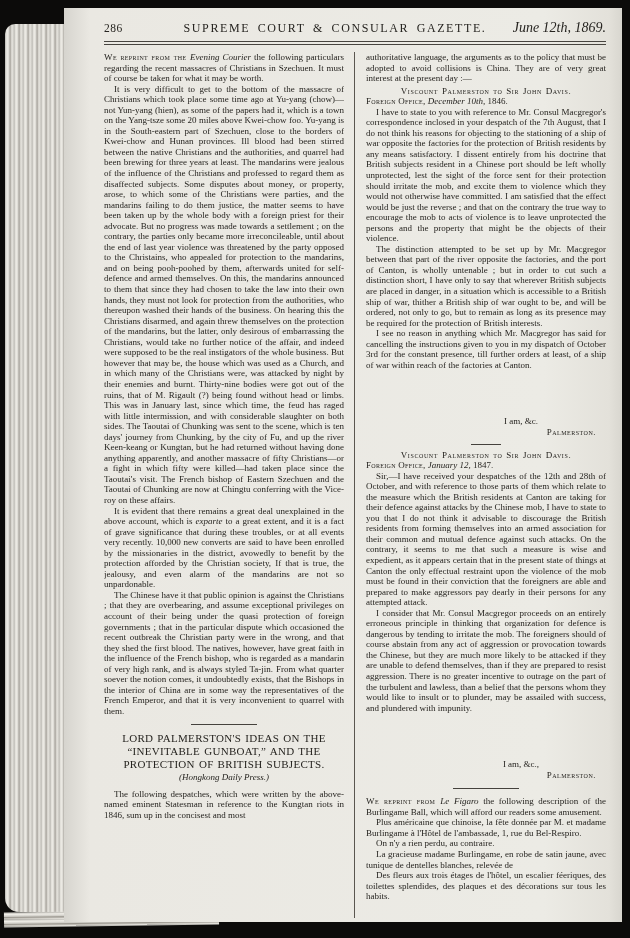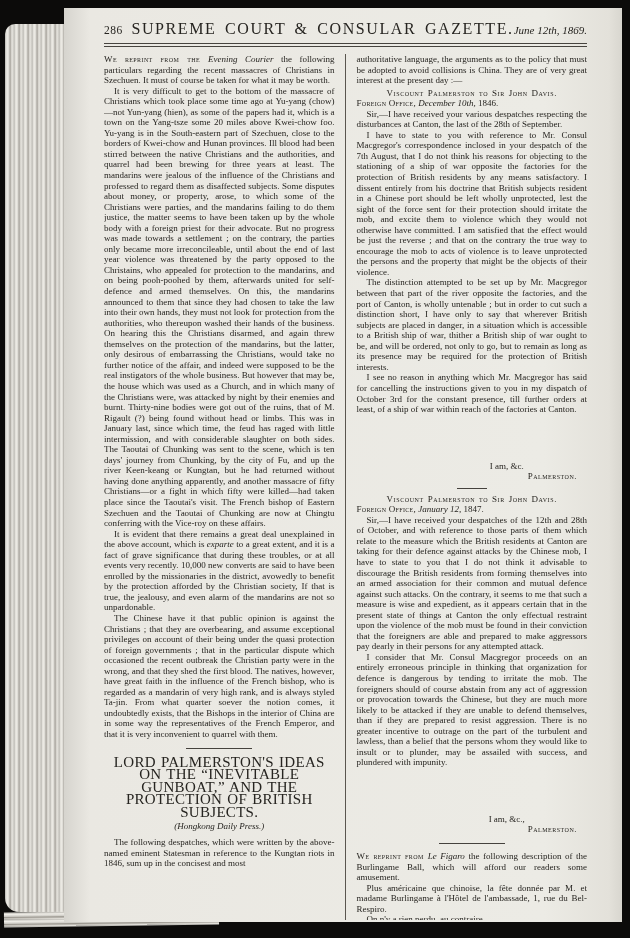--- a/index.html
+++ b/index.html
@@ -6,36 +6,36 @@
   .scan{position:relative;width:630px;height:938px;background:#0c0b0a;overflow:hidden;
         font-family:"Liberation Serif", serif;color:#262420;}
   
   .edge-stack{position:absolute;left:5px;top:24px;bottom:26px;width:60px;border-radius:10px 0 0 14px;
     background:repeating-linear-gradient(90deg,#b9b7b1 0px,#f1efe9 2px,#d9d7d1 4px,#a39f98 5px,#e9e7e1 7px,#c7c5bf 9px);}
   .edge-stack-bottom{position:absolute;left:4px;bottom:12px;width:215px;height:15px;transform:rotate(-0.8deg);
     background:repeating-linear-gradient(180deg,#b5b3ad 0px,#efede7 2px,#cfcdc7 4px,#9b978f 5px,#e5e3dd 7px);}
   
   .paper{position:absolute;left:64px;top:8px;right:8px;bottom:16px;overflow:hidden;
     background:linear-gradient(90deg,#d6d4ce 0px,#eae8e2 26px,#ecebe5 480px,#e3e1da 545px,#d8d6cf 100%);}
-  .paper-inner{padding:12px 35px 0 40px;}
+  .paper-inner{padding:12px 16px 0 40px;}
   .masthead-row{display:flex;align-items:baseline;}
   .page-number{width:70px;font-size:11.5px;letter-spacing:.5px;}
-  .masthead{flex:1;text-align:center;font-size:16px;letter-spacing:1.6px;word-spacing:3px;white-space:nowrap;}
-  .issue-date{width:110px;text-align:right;font-style:italic;font-size:11px;white-space:nowrap;}
+  .masthead{flex:1;text-align:center;font-size:12px;letter-spacing:1.6px;word-spacing:3px;white-space:nowrap;}
+  .issue-date{width:110px;text-align:right;font-style:italic;font-size:14px;white-space:nowrap;}
   .header-rule{margin:5px 0 7px 0;height:2px;border-top:1px solid #47443f;border-bottom:1px solid #47443f;}
   .columns{display:flex;height:866px;overflow:hidden;}
   .col{flex:1;font-size:9px;line-height:10.55px;text-align:justify;}
   .col-left{padding-right:10px;}
   .col-right{border-left:1px solid #5a564f;padding-left:11px;}
   p{margin:0;text-indent:10px;}
   p.flush{text-indent:0;}
   .lead-cap{font-variant:small-caps;letter-spacing:.4px;}
   .ital{font-style:italic;}
   .sc{font-variant:small-caps;letter-spacing:.3px;}
-  .article-heading{text-align:center;text-indent:0;font-size:15px;line-height:12.6px;letter-spacing:.3px;
+  .article-heading{text-align:center;text-indent:0;font-size:11px;line-height:12.6px;letter-spacing:.3px;
     word-spacing:1px;margin:6px 2px 2px 2px;}
   .source-line{text-align:center;text-indent:0;font-style:italic;margin-bottom:6px;}
   .letter-heading{text-align:center;text-indent:0;font-variant:small-caps;letter-spacing:.6px;word-spacing:1px;margin-top:2px;}
   .dateline{text-indent:0;padding-right:4px;}
   .valediction{text-indent:0;text-align:center;padding-left:70px;margin-top:46px;}
   .signature{text-indent:0;text-align:right;padding-right:10px;font-variant:small-caps;letter-spacing:.5px;}
   .rule-short{width:66px;border-top:1px solid #45423d;margin:8px auto 7px auto;}
   .rule-tiny{width:30px;border-top:1px solid #45423d;margin:6px auto 5px auto;}
 </style>
 </head>
@@ -68,21 +68,20 @@
           <p class="article-heading">LORD PALMERSTON'S IDEAS ON THE “INEVITABLE GUNBOAT,” AND THE PROTECTION OF BRITISH SUBJECTS.</p>
           <p class="source-line">(Hongkong Daily Press.)</p>
           <p>The following despatches, which were written by the above-named eminent Statesman in reference to the Kungtan riots in 1846, sum up in the concisest and most</p>
         </div>
 
         <div class="col col-right">
           <p class="flush">authoritative language, the arguments as to the policy that must be adopted to avoid collisions is China. They are of very great interest at the present day :—</p>
 
           <p class="letter-heading">Viscount Palmerston to Sir John Davis.</p>
           <p class="dateline"><span class="sc">Foreign Office,</span><span class="ital"> December 10th, </span><span>1846.</span></p>
-          <p>Sir,—I have received your various despatches respecting the disturbanсes at Canton, the last of the 28th of September.</p>
           <p>I have to state to you with reference to Mr. Consul Macgregor's correspondence inclosed in your despatch of the 7th August, that I do not think his reasons for objecting to the stationing of a ship of war opposite the factories for the protection of British residents by any means satisfactory. I dissent entirely from his doctrine that British subjects resident in a Chinese port should be left wholly unprotected, lest the sight of the force sent for their protection should irritate the mob, and excite them to violence which they would not otherwise have committed. I am satisfied that the effect would be just the reverse ; and that on the contrary the true way to encourage the mob to acts of violence is to leave unprotected the persons and the property that might be the objects of their violence.</p>
           <p>The distinction attempted to be set up by Mr. Macgregor between that part of the river opposite the factories, and the port of Canton, is wholly untenable ; but in order to cut such a distinction short, I have only to say that wherever British subjects are placed in danger, in a situation which is accessible to a British ship of war, thither a British ship of war ought to be, and will be ordered, not only to go, but to remain as long as its presence may be required for the protection of British interests.</p>
           <p>I see no reason in anything which Mr. Macgregor has said for cancelling the instructions given to you in my dispatch of October 3rd for the constant presence, till further orders at least, of a ship of war within reach of the factories at Canton.</p>
           <p class="valediction">I am, &amp;c.</p>
           <p class="signature">Palmerston.</p>
 
           <div class="rule-tiny"></div>
 
           <p class="letter-heading">Viscount Palmerston to Sir John Davis.</p>
           <p class="dateline"><span class="sc">Foreign Office,</span><span class="ital"> January 12, </span><span>1847.</span></p>

